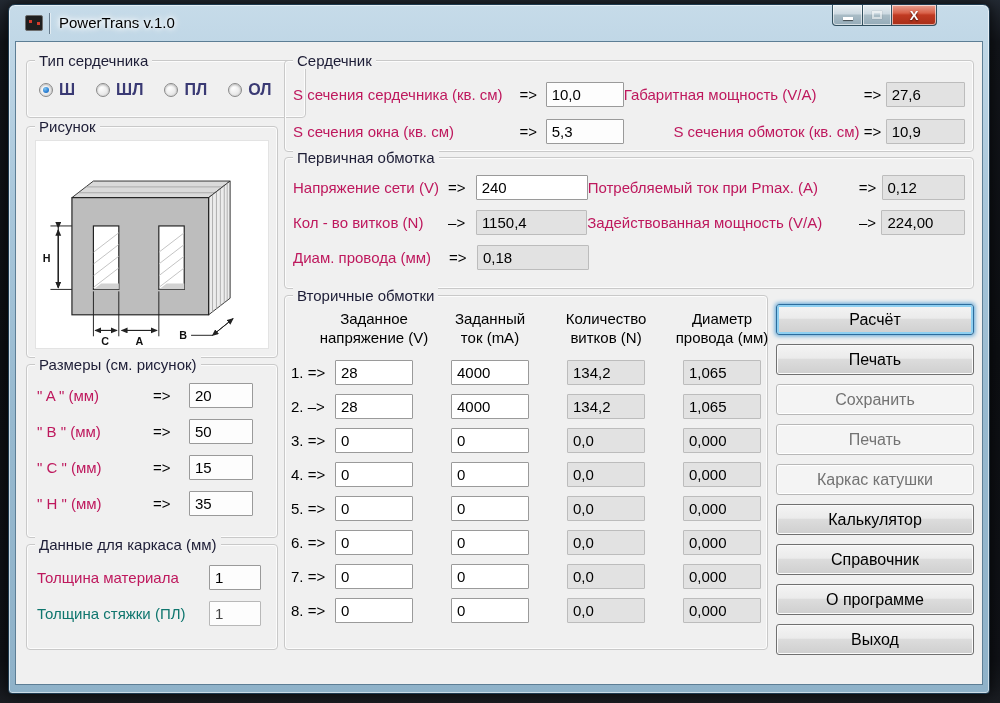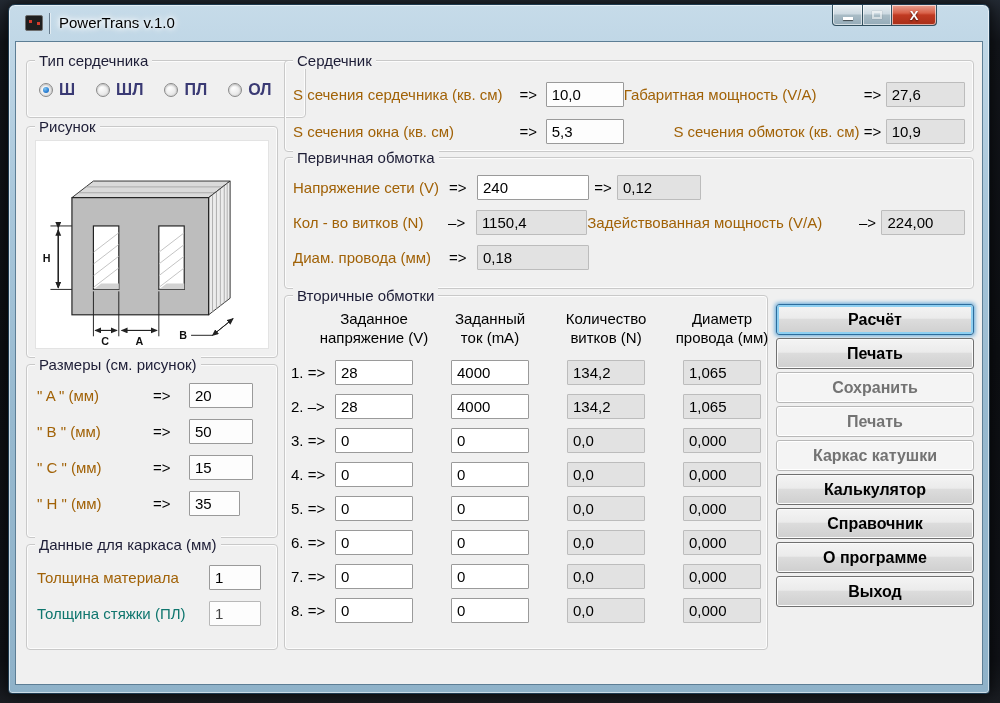--- a/index.html
+++ b/index.html
@@ -59,21 +59,21 @@
   }
   
   .inp {
     height:25px; background:#fdfdfd; border:1px solid #9a9a9a; border-radius:1px;
     font-family:"Liberation Sans", sans-serif; font-size:15px; color:#000; padding:0 5px; outline:none;
   }
   .ro {
     height:25px; background:#e2e2e2; border:1px solid #bcbcbc; border-radius:1px;
     font-size:15px; color:#000; padding:2px 5px; line-height:20px;
   }
-  .lbl { font-size:15px; color:#a16207; white-space:nowrap; }
+  .lbl { font-size:15px; color:#be185d; white-space:nowrap; }
   .arrow { font-size:15px; color:#000; white-space:nowrap; }
   
   .radio-row { position:absolute; left:12px; top:20px; display:flex; gap:21px; align-items:center; }
   .radio-item { display:flex; align-items:center; gap:6px; cursor:default; }
   .radio {
     width:14px; height:14px; border-radius:50%;
     background:radial-gradient(circle at 35% 30%, #ffffff 0%, #ececec 55%, #cfcfcf 100%);
     border:1px solid #8a8a8a; position:relative; display:inline-block;
     box-shadow:inset 0 1px 2px rgba(0,0,0,.25);
   }
@@ -90,21 +90,21 @@
   .srow { display:flex; align-items:center; height:26px; margin:0 10px 10px 10px; }
   
   .sec-head { position:absolute; width:140px; top:13px; text-align:center; font-size:15px; line-height:19px; color:#000; }
   .sec-head span { display:block; white-space:nowrap; }
   .sec-rows { position:absolute; left:6px; right:2px; top:64px; }
   .sec-row { display:flex; align-items:center; height:25px; margin-bottom:9px; }
   .sec-num { width:44px; font-size:15px; }
   .sec-box { width:78px; margin-right:38px; }
   .sec-box:last-child { margin-right:0; }
   
-  .btn-stack { position:absolute; left:760px; top:262px; width:198px; display:flex; flex-direction:column; gap:3px;font-weight:bold; }
+  .btn-stack { position:absolute; left:760px; top:262px; width:198px; display:flex; flex-direction:column; gap:9px; }
   .btn {
     height:31px; border:1px solid #707070; border-radius:3px;
     background:linear-gradient(180deg,#f4f4f4 0%,#ebebeb 45%,#dcdcdc 50%,#cfcfcf 100%);
     box-shadow:inset 0 0 0 1px #fbfbfb;
     font-size:16px; color:#000; display:flex; align-items:center; justify-content:center; cursor:default;
     white-space:nowrap;
   }
   .btn.focused { border-color:#2c6c9c; box-shadow:inset 0 0 0 2px #8ed0f2, 0 0 4px 1px #5aa4d6; }
   .btn.disabled { color:#737373; border-color:#b8b8b8; background:#f4f4f4; box-shadow:inset 0 0 0 1px #ffffff; }
   .lbl.dim { color:#0f766e; }
@@ -241,21 +241,21 @@
         <input class="inp" style="width: 64px;" value="50">
       </div>
       <div class="srow">
         <span class="lbl" style="width:116px;">" C " (мм)</span>
         <span class="arrow" style="width:36px;">=&gt;</span>
         <input class="inp" style="width: 64px;" value="15">
       </div>
       <div class="srow">
         <span class="lbl" style="width:116px;">" H " (мм)</span>
         <span class="arrow" style="width:36px;">=&gt;</span>
-        <input class="inp" style="width: 51px;" value="35">
+        <input class="inp" style="width: 64px;" value="35">
       </div>
     </div>
 
     <div class="group" style="left:10px; top:502px; width:252px; height:106px; padding-top:19px;">
       <div class="legend">Данные для каркаса (мм)</div>
       <div class="srow">
         <span class="lbl" style="width:172px;">Толщина материала</span>
         <input class="inp" style="width: 52px;" value="1">
       </div>
       <div class="srow">
@@ -283,20 +283,21 @@
         <div class="ro" style="width:84px;">10,9</div>
       </div>
     </div>
 
     <div class="group" style="left:268px; top:115px; width:690px; height:132px; padding-top:16px;">
       <div class="legend">Первичная обмотка</div>
       <div class="prow">
         <span class="lbl" style="width:156px;">Напряжение сети (V)</span>
         <span class="arrow" style="width:28px;">=&gt;</span>
         <input class="inp" style="width: 112px; background: rgb(255, 255, 255);" value="240">
+        <span class="lbl" style="margin-left:auto; width:268px;">Потребляемый ток при Pmax. (A)</span>
         <span class="arrow" style="width:28px; text-align:center;">=&gt;</span>
         <div class="ro" style="width:84px;">0,12</div>
       </div>
       <div class="prow">
         <span class="lbl" style="width:156px;">Кол - во витков (N)</span>
         <span class="arrow" style="width:28px;">–&gt;</span>
         <div class="ro" style="width:112px;">1150,4</div>
         <span class="lbl" style="margin-left:auto; width:268px;">Задействованная мощность (V/A)</span>
         <span class="arrow" style="width:28px; text-align:center;">–&gt;</span>
         <div class="ro" style="width:84px;">224,00</div>

